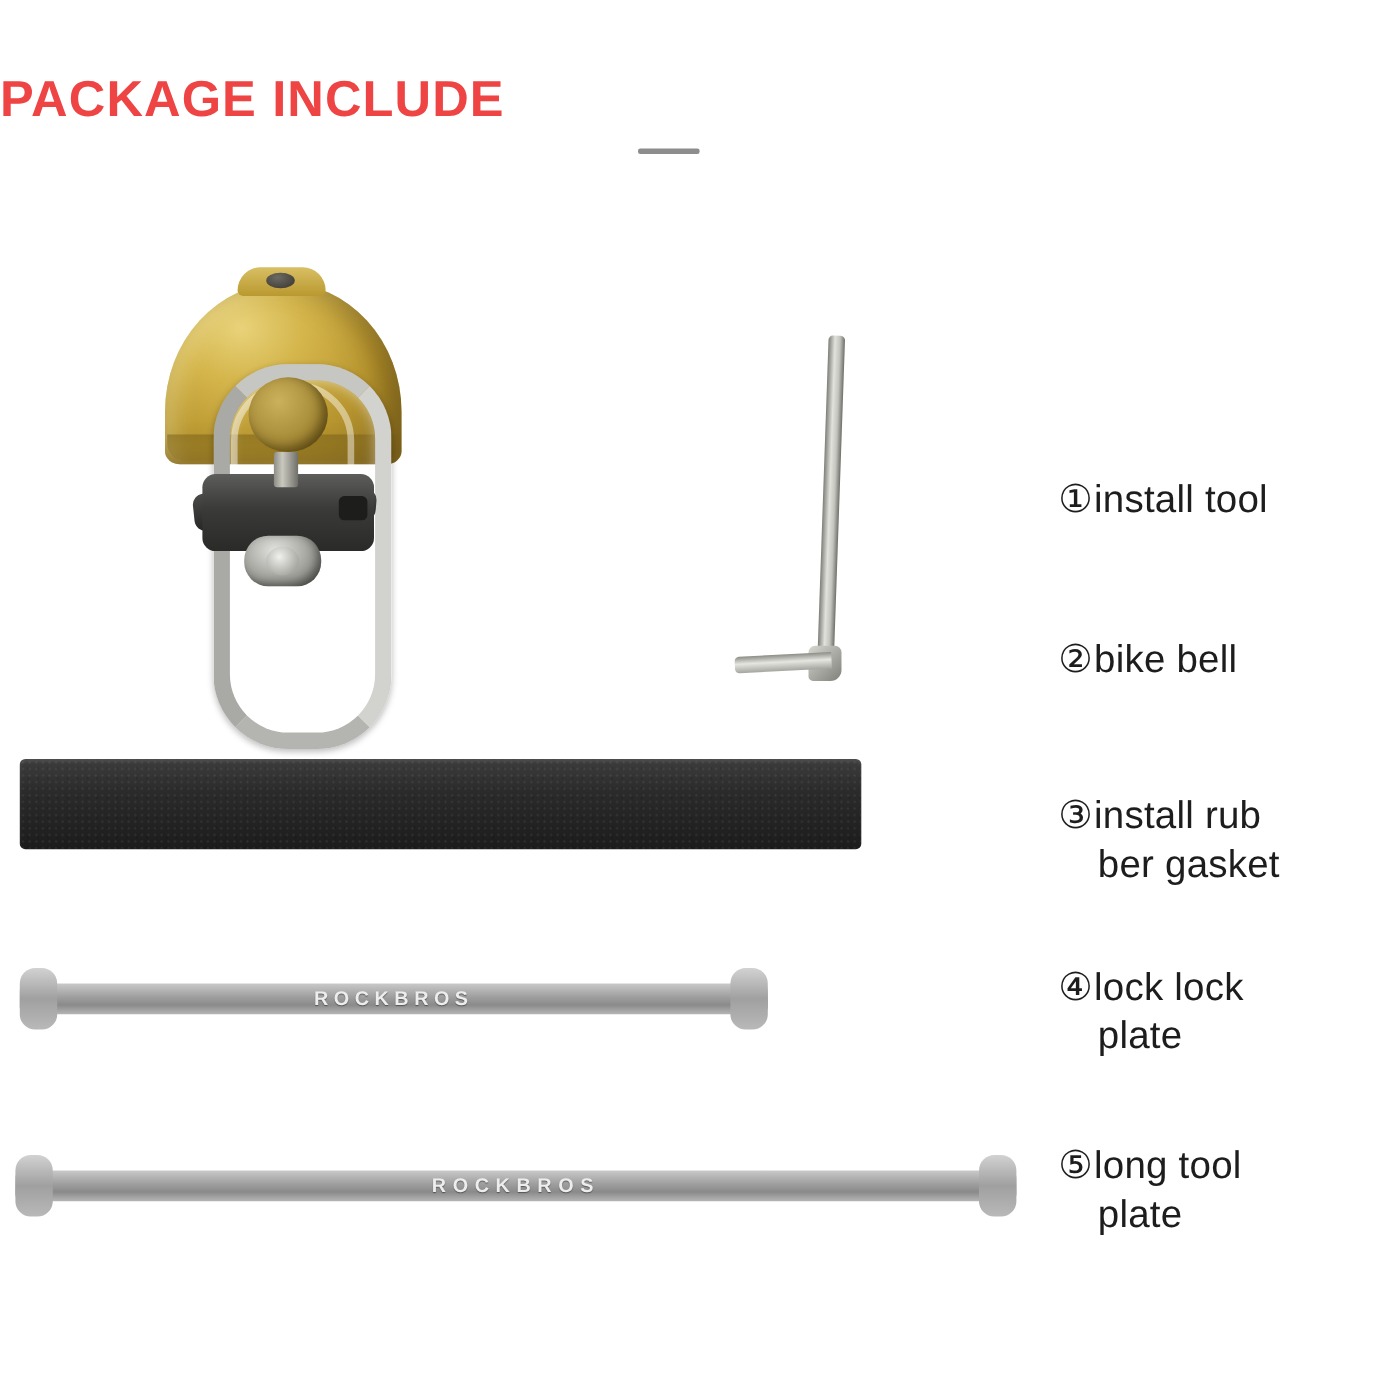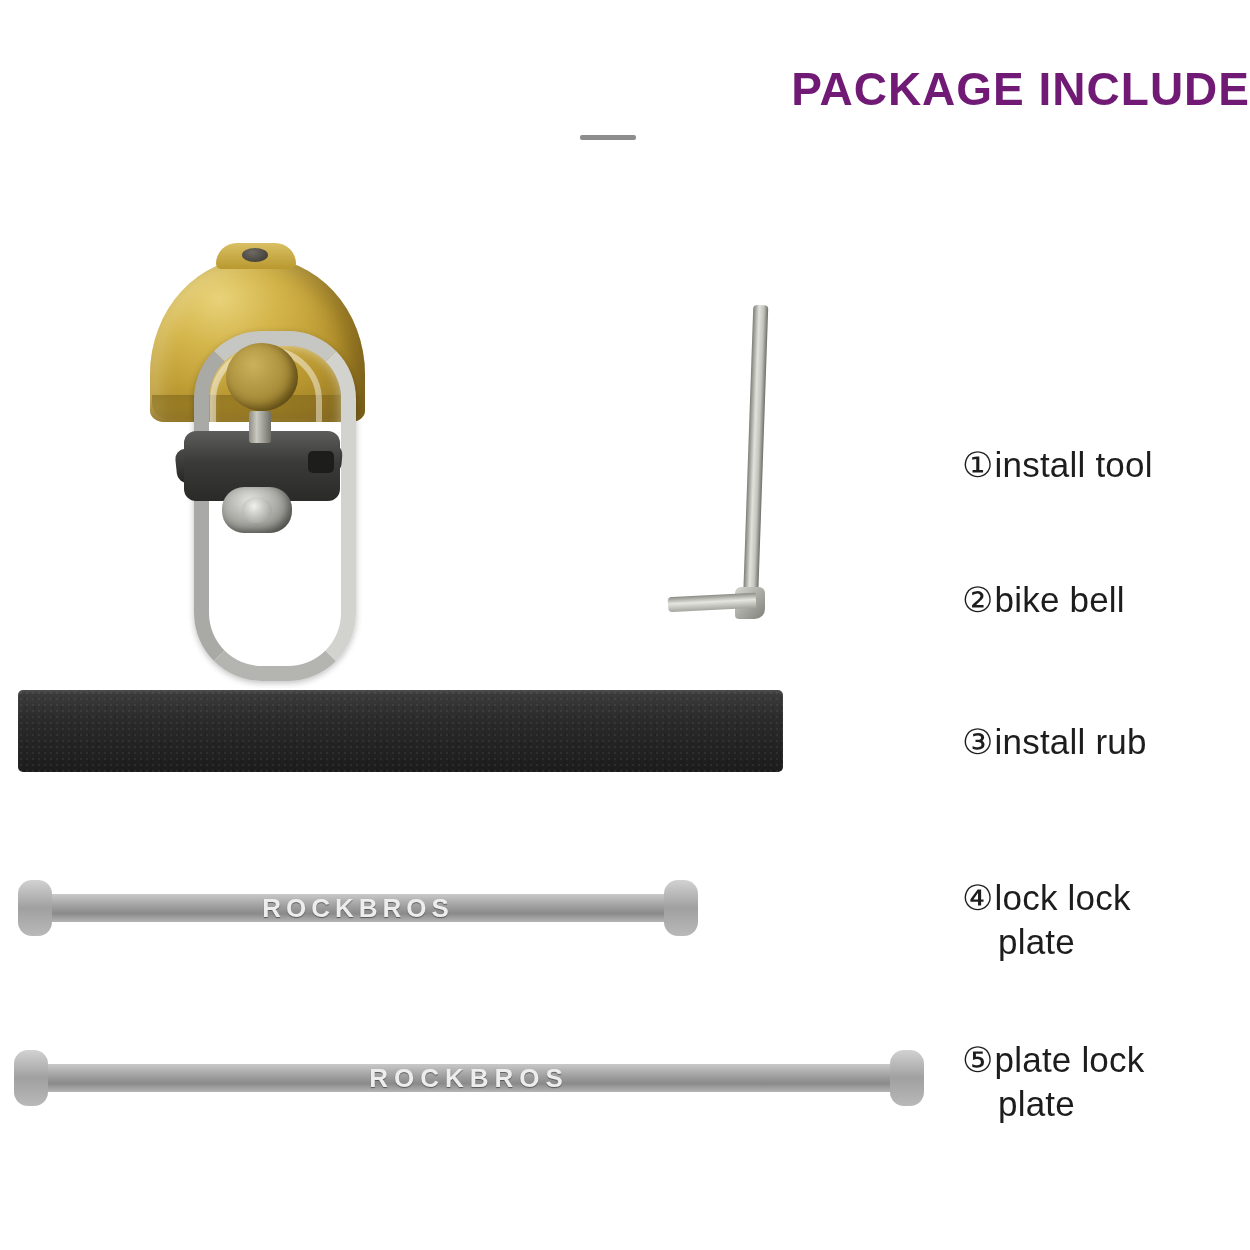--- a/index.html
+++ b/index.html
@@ -15,25 +15,25 @@
     font-family: "Liberation Sans", sans-serif;
     color: #1a1a1a;
   }
 
   
   .page-title {
     position: absolute;
     top: 62px;
     left: 0;
     width: 100%;
-    text-align: right;
+    text-align: left;
     font-size: 46px;
     font-weight: bold;
     letter-spacing: 1px;
-    color: #701a75;
+    color: #ef4444;
   }
   .title-underline {
     position: absolute;
     top: 135px;
     left: 580px;
     width: 56px;
     height: 5px;
     background: #8d8d8d;
     border-radius: 2px;
   }
@@ -46,21 +46,21 @@
     width: 285px;
   }
   .caption {
     font-size: 35px;
     line-height: 44px;
     color: #1d1d1d;
     letter-spacing: 0.2px;
   }
   .caption .num { margin-right: 1px; }
   .caption .line2 { display: block; padding-left: 36px; }
-  .c1 { position: absolute; top: 13px; left: 0; }
+  .c1 { position: absolute; top: 2px; left: 0; }
   .c2 { position: absolute; top: 148px; left: 0; }
   .c3 { position: absolute; top: 290px; left: 0; }
   .c4 { position: absolute; top: 446px; left: 0; }
   .c5 { position: absolute; top: 608px; left: 0; }
 
   
   .bell-wrap {
     position: absolute;
     left: 130px;
     top: 235px;
@@ -287,21 +287,21 @@
     border-radius: 14px;
   }
   .plate-end.left { left: 0; }
   .plate-end.right { right: 0; }
   .plate-brand {
     position: absolute;
     top: 50%;
     transform: translateY(-50%);
     width: 100%;
     text-align: center;
-    font-size: 26px;
+    font-size: 18px;
     font-weight: bold;
     letter-spacing: 5px;
     color: #ededed;
     text-shadow: 0 1px 1px rgba(60,60,60,0.7);
   }
   .plate-short { left: 18px; top: 880px; width: 680px; }
   .plate-long  { left: 14px; top: 1050px; width: 910px; }
   .plate-long .plate-brand { letter-spacing: 6px; }
 </style>
 </head>
@@ -356,25 +356,26 @@
   <div class="caption c1">
     <span class="num">①</span><span>install tool</span>
   </div>
 
   <div class="caption c2">
     <span class="num">②</span><span>bike bell</span>
   </div>
 
   <div class="caption c3">
     <span class="num">③</span><span>install rub</span>
+    <span class="line2">ber gasket</span>
   </div>
 
   <div class="caption c4">
     <span class="num">④</span><span>lock lock</span>
     <span class="line2">plate</span>
   </div>
 
   <div class="caption c5">
-    <span class="num">⑤</span><span>plate lock</span>
+    <span class="num">⑤</span><span>long tool</span>
     <span class="line2">plate</span>
   </div>
 
 </div>
 
 </body></html>

